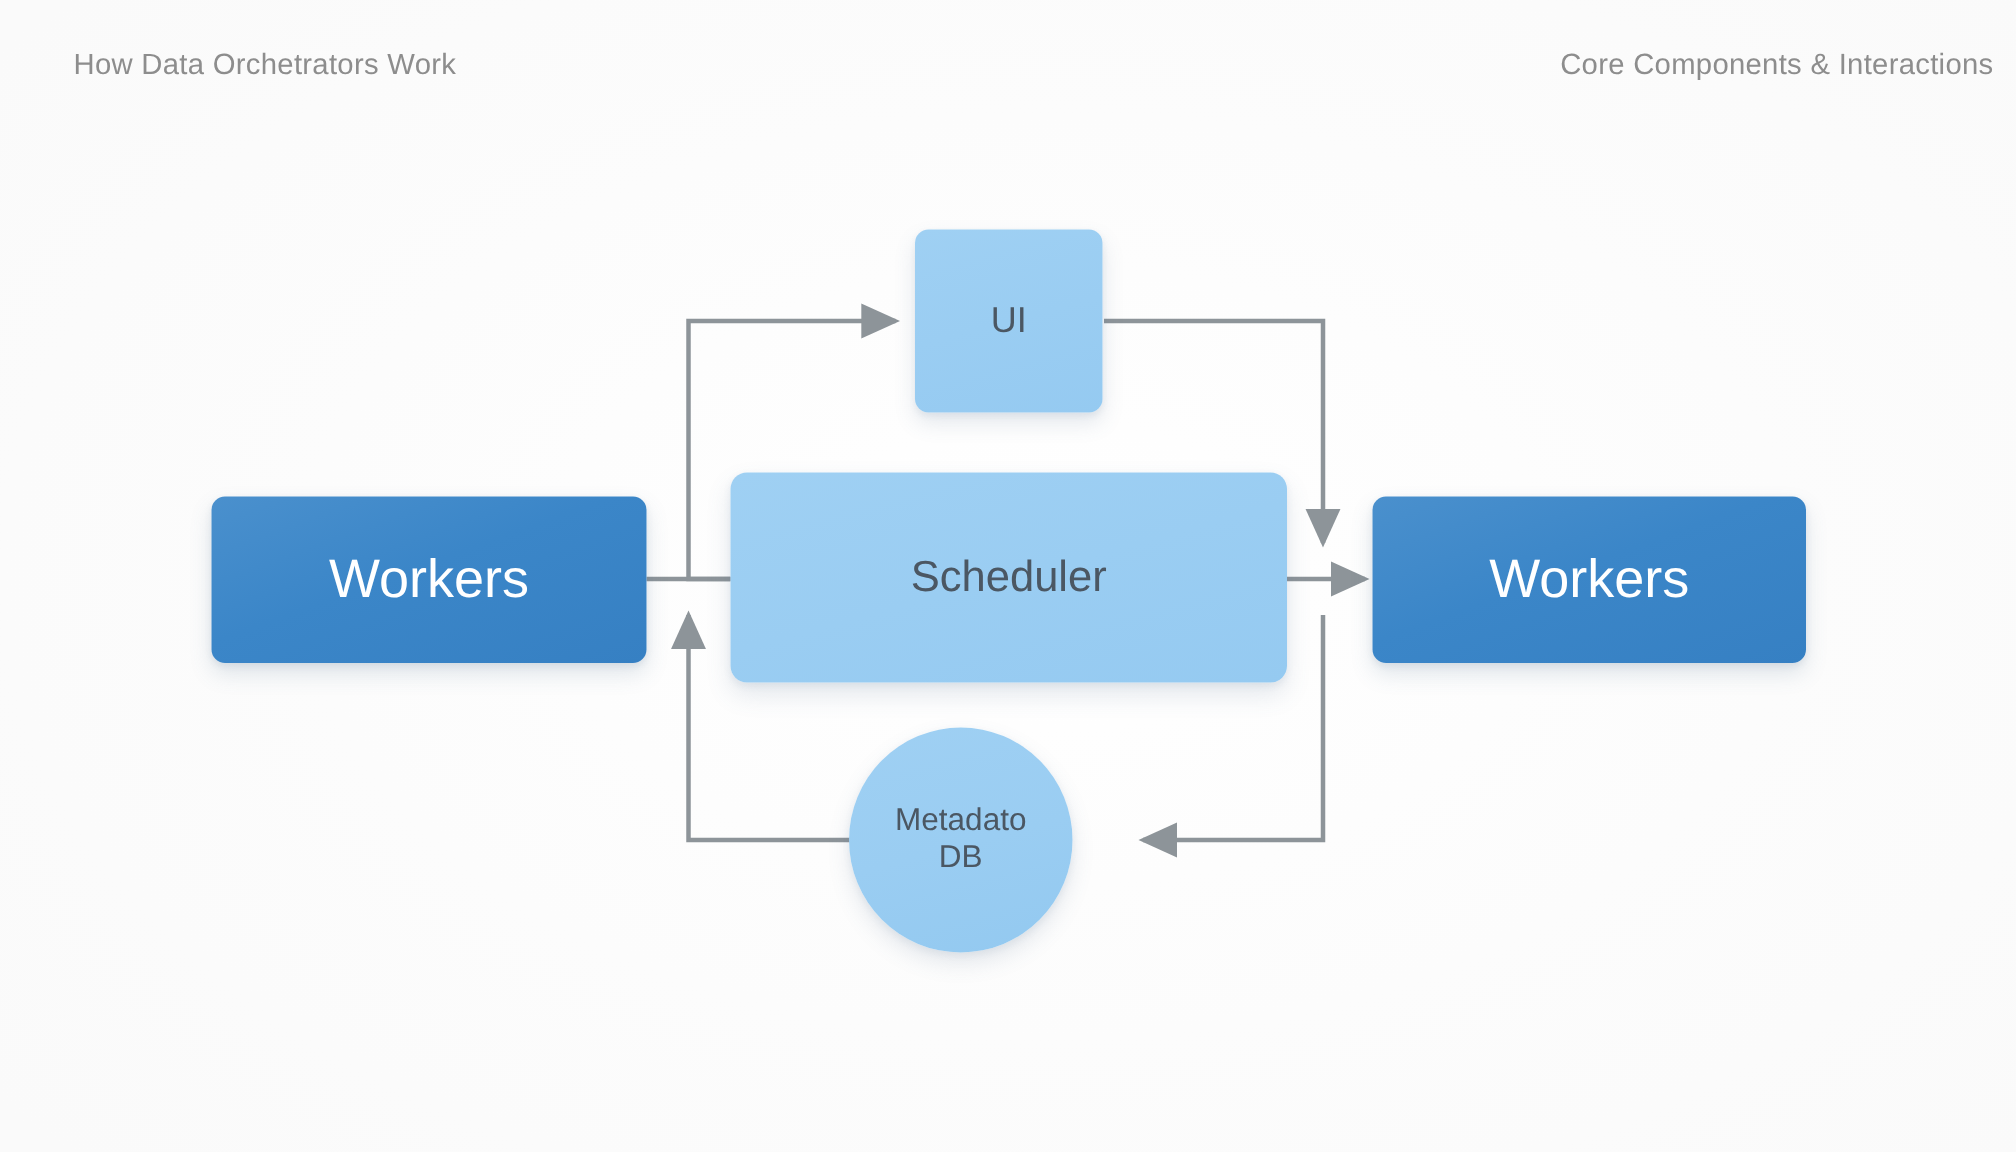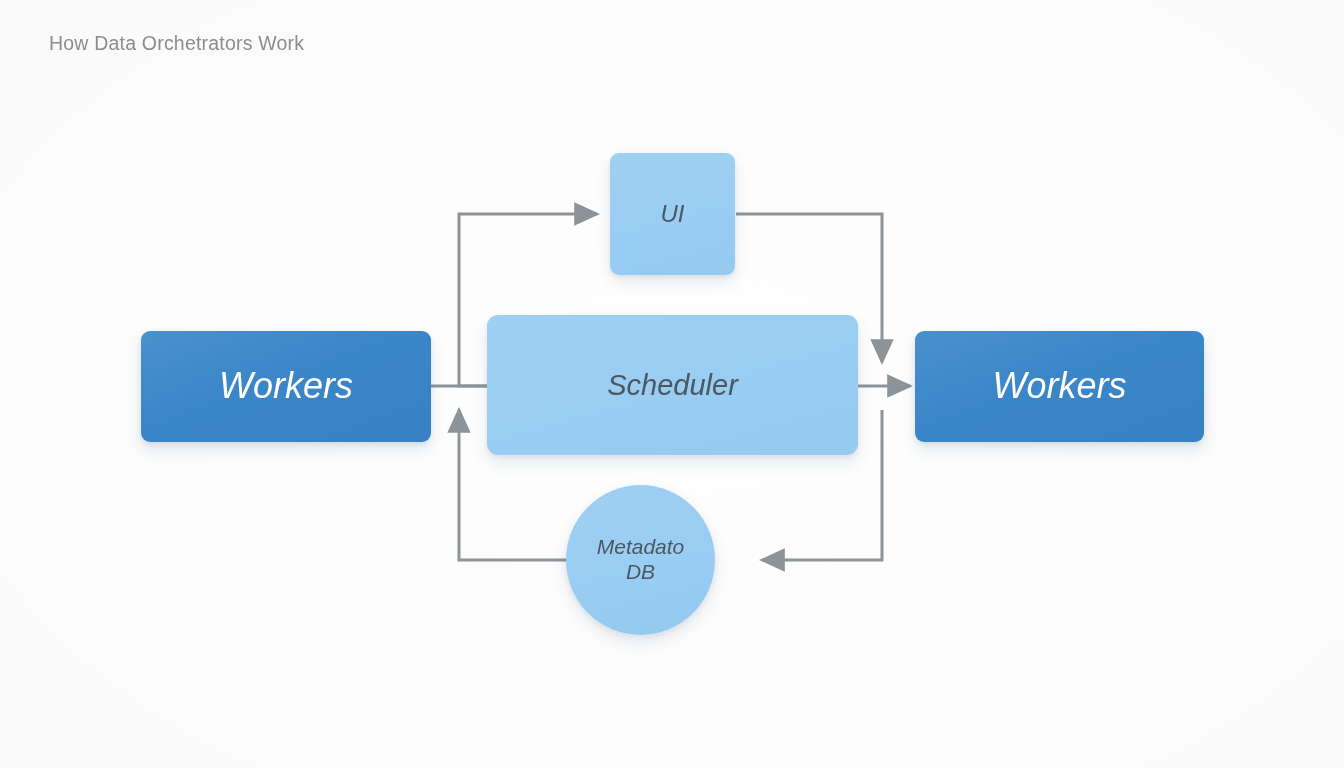--- a/index.html
+++ b/index.html
@@ -66,21 +66,20 @@
     height: 768px;
   }
   .node {
     position: absolute;
     display: flex;
     align-items: center;
     justify-content: center;
     text-align: center;
     line-height: 1.18;
     box-sizing: border-box;
-    font-style: italic;
   }
   .node-label { white-space: pre-line; }
 
   
   .node.worker {
     background: linear-gradient(160deg, #4a90cd 0%, #3b86c8 45%, #3680c3 100%);
     border-radius: 9px;
     color: #ffffff;
     font-size: 36px;
     box-shadow: 0 7px 14px rgba(80,110,140,0.17),
@@ -122,20 +121,21 @@
                 0 2px 5px rgba(80,110,140,0.09);
   }
 </style>
 </head>
 <body>
 
 <div id="slide">
 
   <div id="header-bar">
     <div class="hdr" id="hdr-left">How Data Orchetrators Work</div>
+    <div class="hdr" id="hdr-right">Core Components &amp; Interactions</div>
   </div>
 
   <svg id="connector-layer" width="1344" height="768" viewBox="0 0 1344 768">
 
     <defs>
       <marker id="ah-right" markerWidth="9" markerHeight="9" refX="7.6" refY="4.5" orient="auto" markerUnits="strokeWidth">
         <path d="M0,0.6 L8.6,4.5 L0,8.4 Z" fill="#8d9499"></path>
       </marker>
       <marker id="ah-left" markerWidth="9" markerHeight="9" refX="7.6" refY="4.5" orient="auto" markerUnits="strokeWidth">
         <path d="M0,0.6 L8.6,4.5 L0,8.4 Z" fill="#8d9499"></path>

